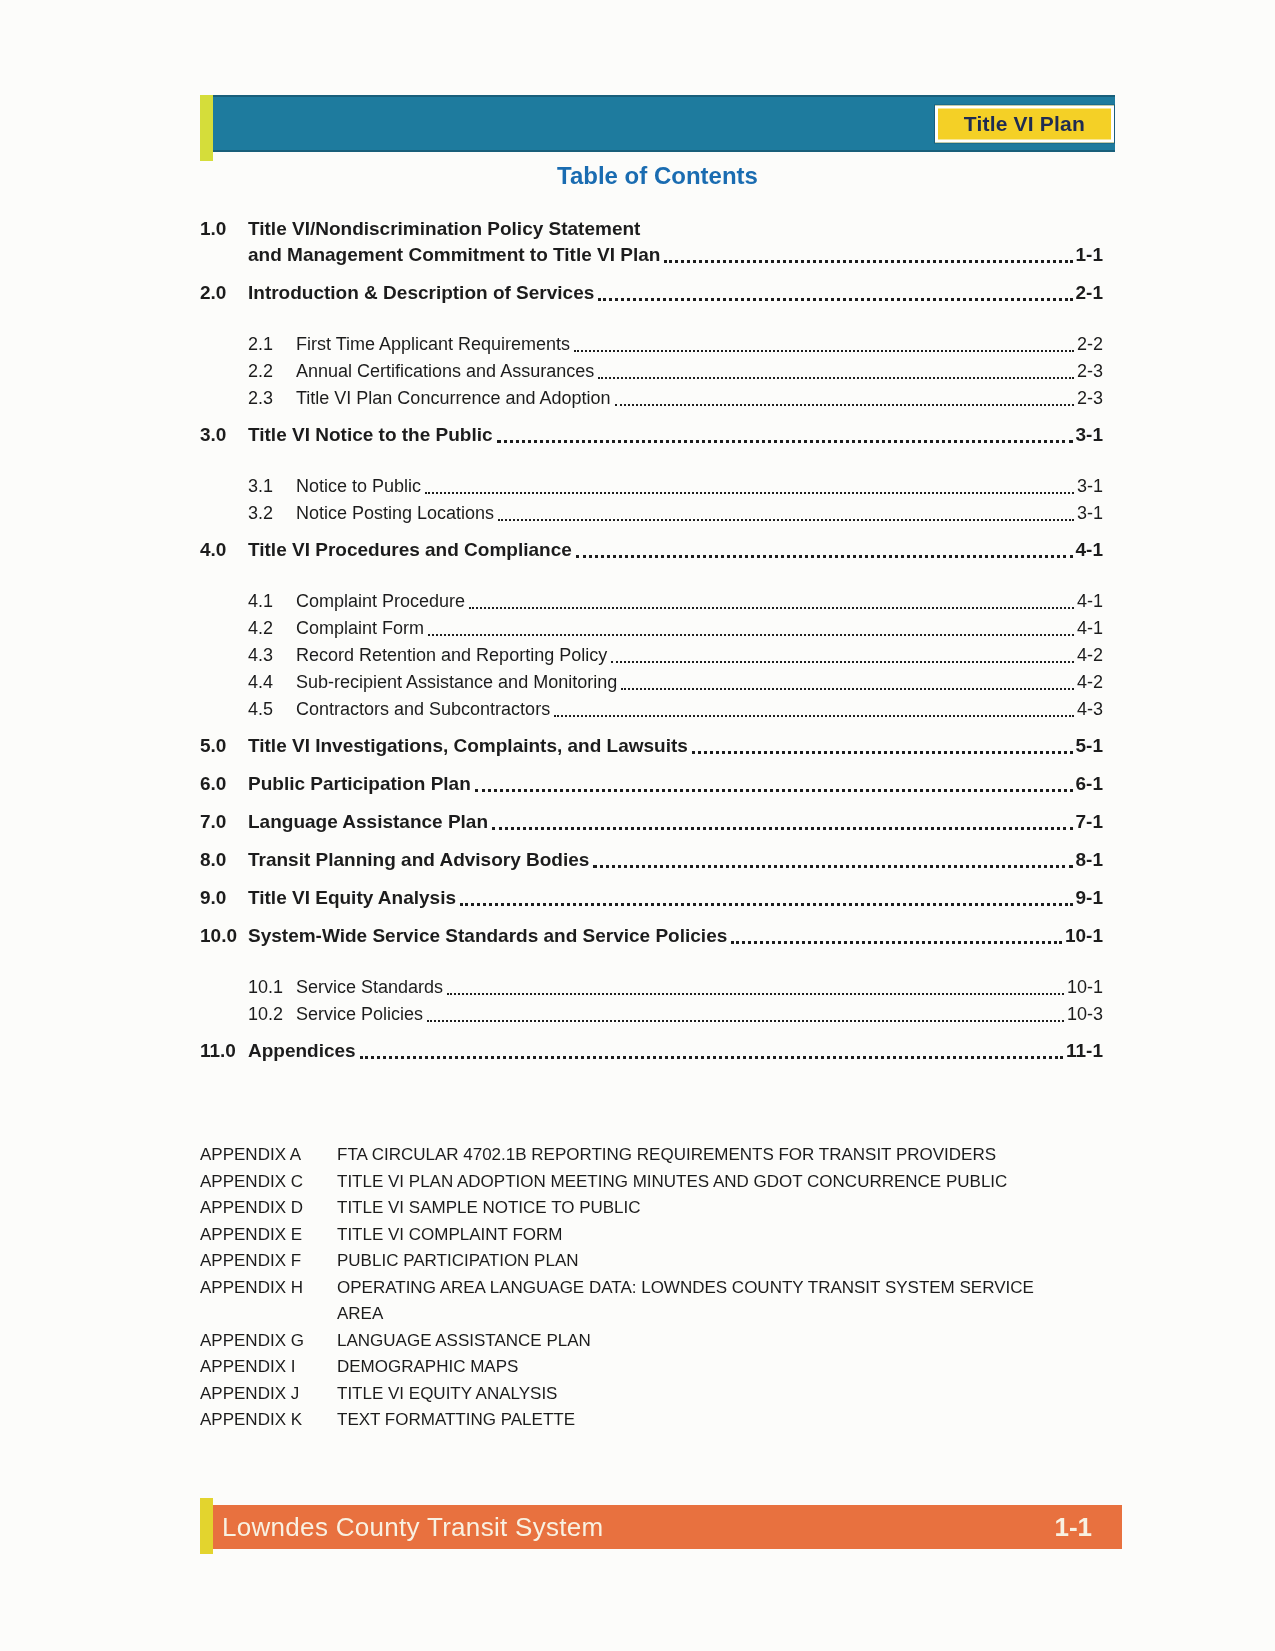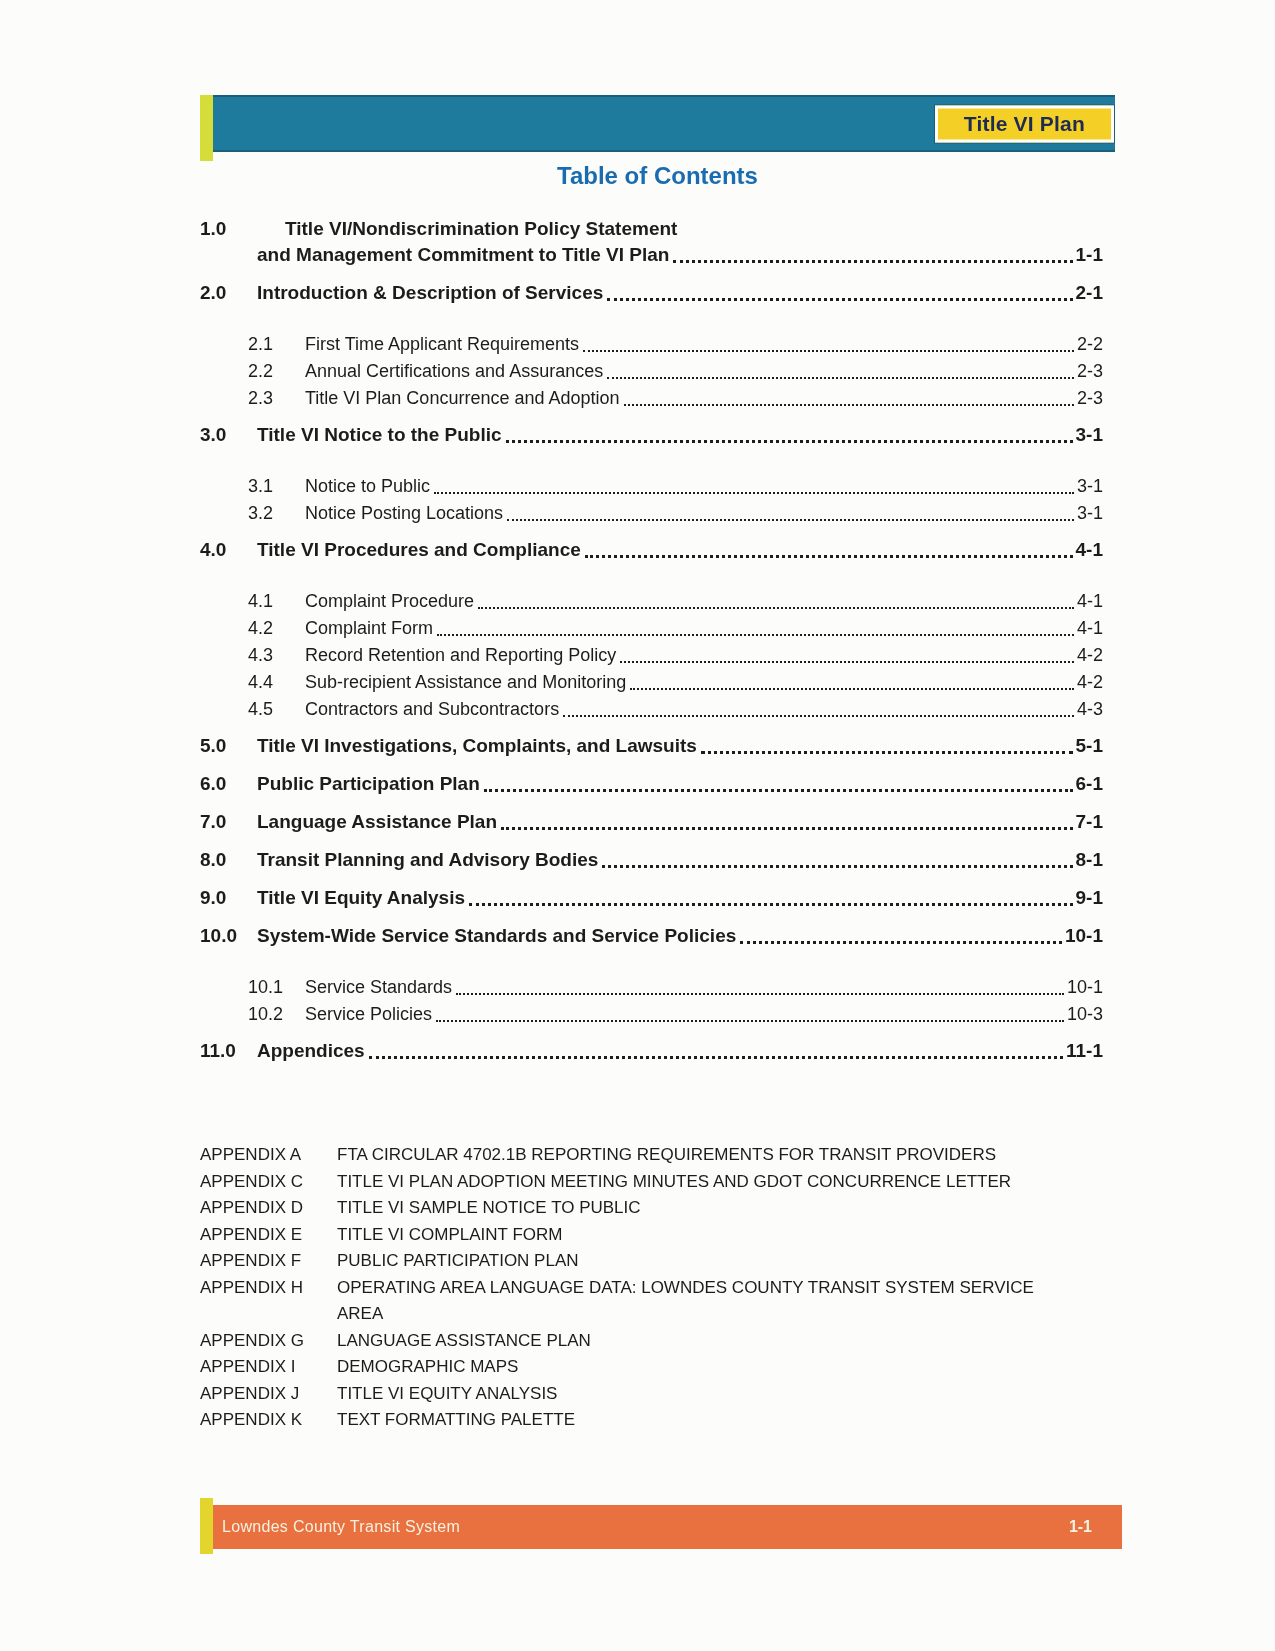--- a/index.html
+++ b/index.html
@@ -33,49 +33,49 @@
     font-size:21px;font-weight:bold;color:var(--badge-text);
     padding:0 26px;letter-spacing:.2px;
   }
   
   .page-title{
     margin-top:10px;text-align:center;
     font-size:24px;font-weight:bold;color:var(--heading-blue);
   }
   
   .toc{margin-top:26px;}
-  .toc-row{display:flex;align-items:flex-start;padding-right:12px;gap:9px;}
+  .toc-row{display:flex;align-items:flex-start;padding-right:12px;}
   .toc-row .num{flex:0 0 48px;}
   .toc-row .body{flex:1;min-width:0;}
   .toc-row.lvl1{font-size:19px;font-weight:bold;line-height:26px;margin-top:12px;}
   .toc-row.lvl2{font-size:18px;font-weight:normal;line-height:26px;margin-top:1px;}
   .toc-row.lvl2 .num{margin-left:48px;flex-basis:48px;}
   .toc-row.lvl1 + .toc-row.lvl2{margin-top:25px;}
   .toc-row.lvl2 + .toc-row.lvl1{margin-top:11px;}
   .mainline{display:flex;align-items:baseline;}
   .mainline .title{white-space:nowrap;}
   .leader{
     flex:1 1 auto;min-width:24px;
     border-bottom:2.6px dotted #1d1d1d;
     align-self:flex-end;margin:0 3px 5px 4px;
   }
   .lvl1 .leader{border-bottom-width:3.2px;margin-bottom:5px;}
-  .pre{line-height:26px;margin-left:28px;}
+  .pre{line-height:26px;}
   
   .appendix{margin-top:78px;font-size:17px;}
   .appx-row{display:flex;line-height:26.5px;}
   .appx-row .label{flex:0 0 137px;}
   .appx-row .title{width:710px;}
   
   .footer{
     position:absolute;left:200px;top:1505px;width:922px;height:44px;
     background:var(--footer-orange);
     display:flex;align-items:center;justify-content:space-between;
     padding:0 30px 0 22px;
-    font-size:16px;color:var(--footer-text);
+    font-size:26px;color:var(--footer-text);
   }
   .footer .stripe{position:absolute;left:0;top:-7px;width:13px;height:56px;background:#e3d42e;}
   .footer .fleft{letter-spacing:.3px;}
   .footer .fright{font-weight:bold;}
 </style>
 </head>
 <body>
 
 <div class="content">
 
@@ -320,21 +320,21 @@
       </div>
     </div>
 
   <div class="appendix">
       <div class="appx-row">
         <span class="label">APPENDIX A</span>
         <span class="title">FTA CIRCULAR 4702.1B REPORTING REQUIREMENTS FOR TRANSIT PROVIDERS</span>
       </div>
       <div class="appx-row">
         <span class="label">APPENDIX C</span>
-        <span class="title">TITLE VI PLAN ADOPTION MEETING MINUTES AND GDOT CONCURRENCE LETTER</span>
+        <span class="title">TITLE VI PLAN ADOPTION MEETING MINUTES AND GDOT CONCURRENCE PUBLIC</span>
       </div>
       <div class="appx-row">
         <span class="label">APPENDIX D</span>
         <span class="title">TITLE VI SAMPLE NOTICE TO PUBLIC</span>
       </div>
       <div class="appx-row">
         <span class="label">APPENDIX E</span>
         <span class="title">TITLE VI COMPLAINT FORM</span>
       </div>
       <div class="appx-row">

